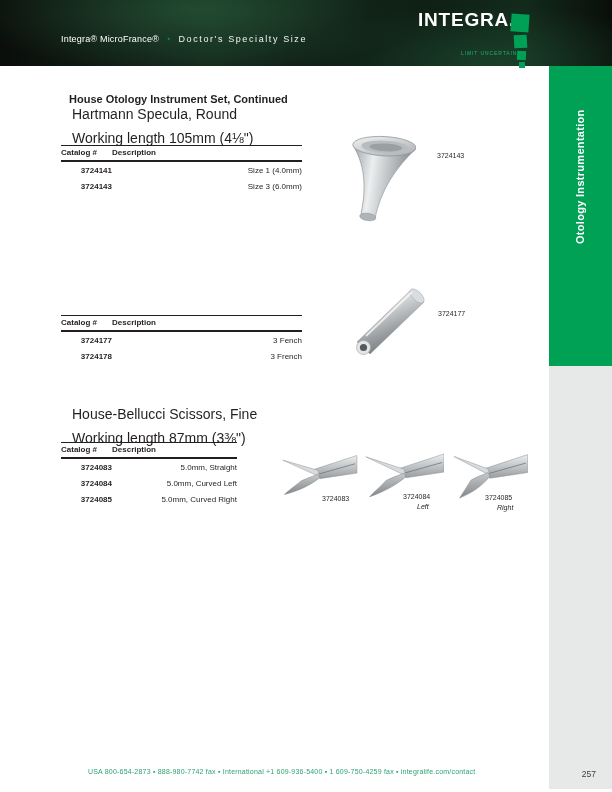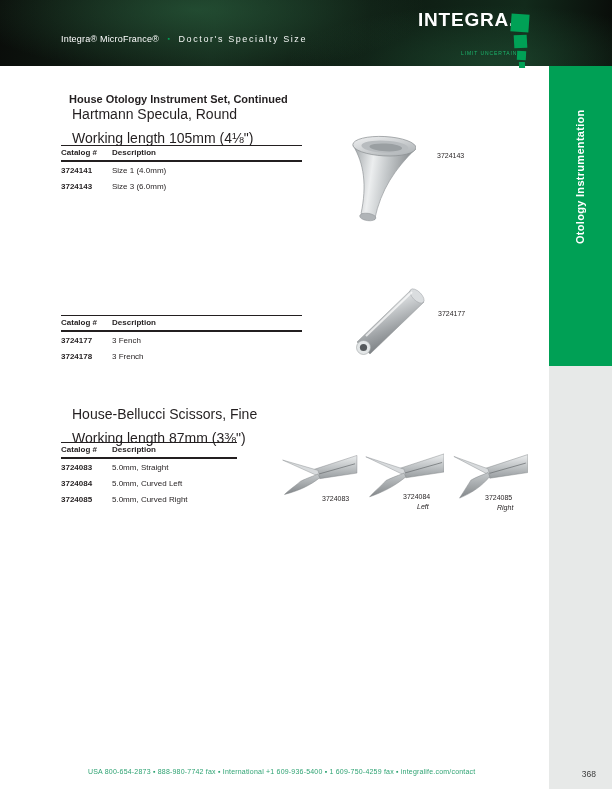--- a/index.html
+++ b/index.html
@@ -39,21 +39,21 @@
   .gray-strip { position:absolute; left:549px; top:366px; width:63px; height:423px; background:#E7E9E8; }
   .page-num { position:absolute; right:16px; bottom:10px; font-size:8.5px; color:#3c3c3c; }
   
   .main-title { position:absolute; left:61px; top:93px; font-size:11px; font-weight:bold;padding-left:8px; }
   .sec-sub { position:absolute; left:72px; font-size:14px; line-height:12px; white-space:pre-line; }
   .cat-table { position:absolute; left:61px; border-collapse:collapse; font-size:8px; table-layout:fixed; }
   .cat-table th {
     text-align:left; font-weight:bold; font-size:8px; padding:2px 0 3px 0;
     border-top:1px solid #231F20; border-bottom:2px solid #231F20;
   }
-  .cat-table td { padding:4px 0 3px 0; vertical-align:top; }
+  .cat-table td { padding:4px 0 3px 0; vertical-align:top;text-align:right; }
   .cat-table .c1 { width:51px; font-weight:bold; }
   .w241 { width:241px; } .w176 { width:176px; }
   .fig { position:absolute; }
   .fig-label { position:absolute; font-size:7px; color:#231F20; white-space:nowrap; }
   .fig-sublabel { position:absolute; font-size:7px; font-style:italic; color:#231F20; white-space:nowrap; }
   
   .footer-contact { position:absolute; left:88px; top:768px; font-size:7px; letter-spacing:0.2px;
                     color:#2FA373; white-space:nowrap; }
 </style>
 </head>
@@ -72,21 +72,21 @@
     <div class="sq sq1"></div>
     <div class="sq sq2"></div>
     <div class="sq sq3"></div>
   </div>
   <div class="sq sq4"></div>
 
   <div class="side-tab">
     <div class="tab-label">Otology Instrumentation</div>
   </div>
   <div class="gray-strip">
-    <div class="page-num">368</div>
+    <div class="page-num">257</div>
   </div>
 
   <div class="main-title">House Otology Instrument Set, Continued</div>
 
   <div class="sec-sub" style="top:108px;"><span>Hartmann Specula, Round</span><br>
     <span>Working length 105mm (4⅛")</span></div>
 
   <table class="cat-table w241" style="top:145px;">
     <thead>
       <tr>

